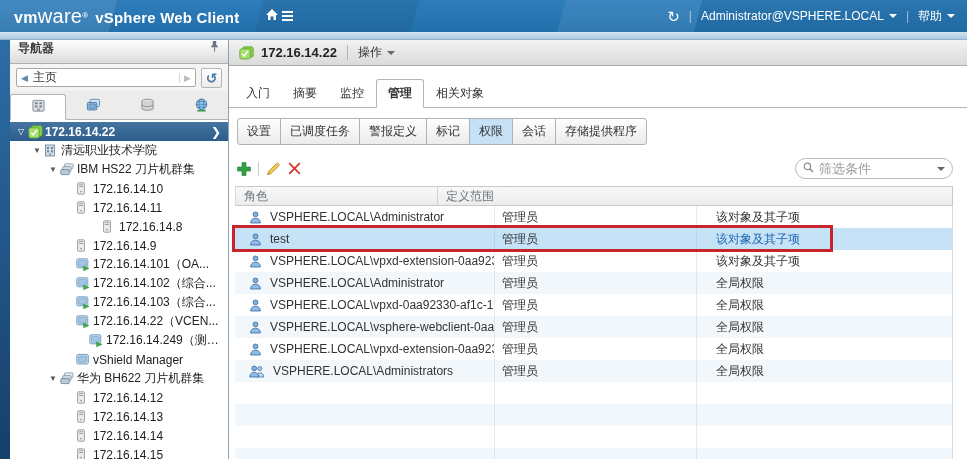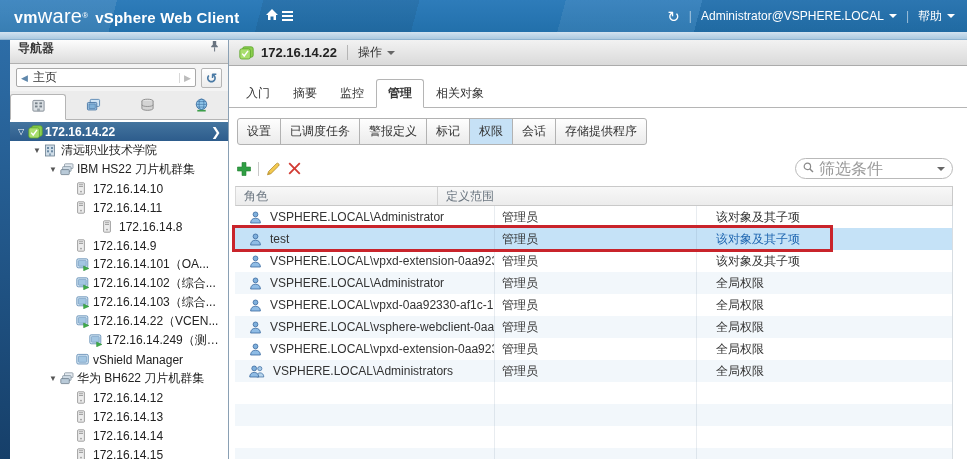--- a/index.html
+++ b/index.html
@@ -71,21 +71,21 @@
   .subtab-row { margin:10px 0 0 8px; display:inline-flex; align-self:flex-start; }
   .subtab { border:1px solid #b2b2b2; margin-left:-1px; padding:4px 9px; background:linear-gradient(180deg,#fefefe,#ebebeb); color:#333; cursor:pointer; white-space:nowrap; }
   .subtab:first-child { border-radius:3px 0 0 3px; margin-left:0; }
   .subtab:last-child { border-radius:0 3px 3px 0; }
   .subtab.selected { background:var(--subtab_selected,#c6e1f6); }
 
   .toolbar { margin:13px 14px 5px 8px; height:21px; flex:none; display:flex; align-items:center; gap:7px; }
   .tool-btn { display:flex; align-items:center; cursor:pointer; }
   .tool-sep { width:1px; height:14px; background:#c9c9c9; }
   .filter-box { margin-left:auto; width:158px; height:21px; border:1px solid #b9b9b9; border-radius:11px; background:#fff; display:flex; align-items:center; padding:0 7px; gap:5px; }
-  .filter-input { border:none; outline:none; flex:1; min-width:0; font-size:16px; font-family:inherit; color:#444; background:transparent; }
+  .filter-input { border:none; outline:none; flex:1; min-width:0; font-size:13px; font-family:inherit; color:#444; background:transparent; }
   .filter-input::placeholder { color:#9a9a9a; }
 
   .table-wrap { margin:2px 14px 0 6px; position:relative; flex:1; min-height:0; }
   .thead { display:flex; height:20px; background:linear-gradient(180deg,#f8f8f8,#ececec); border:1px solid #c9c9c9; border-left:1px solid #d9d9d9; color:#6b7680; align-items:center; }
   .th { padding-left:8px; border-right:1px solid #d2d2d2; height:100%; display:flex; align-items:center; }
   .th:last-child { border-right:none; }
   .col-user { width:259px; flex:none; }
   .col-role { width:202px; flex:none; }
   .col-scope { flex:1; min-width:0; }
   .tbody { position:relative; }

